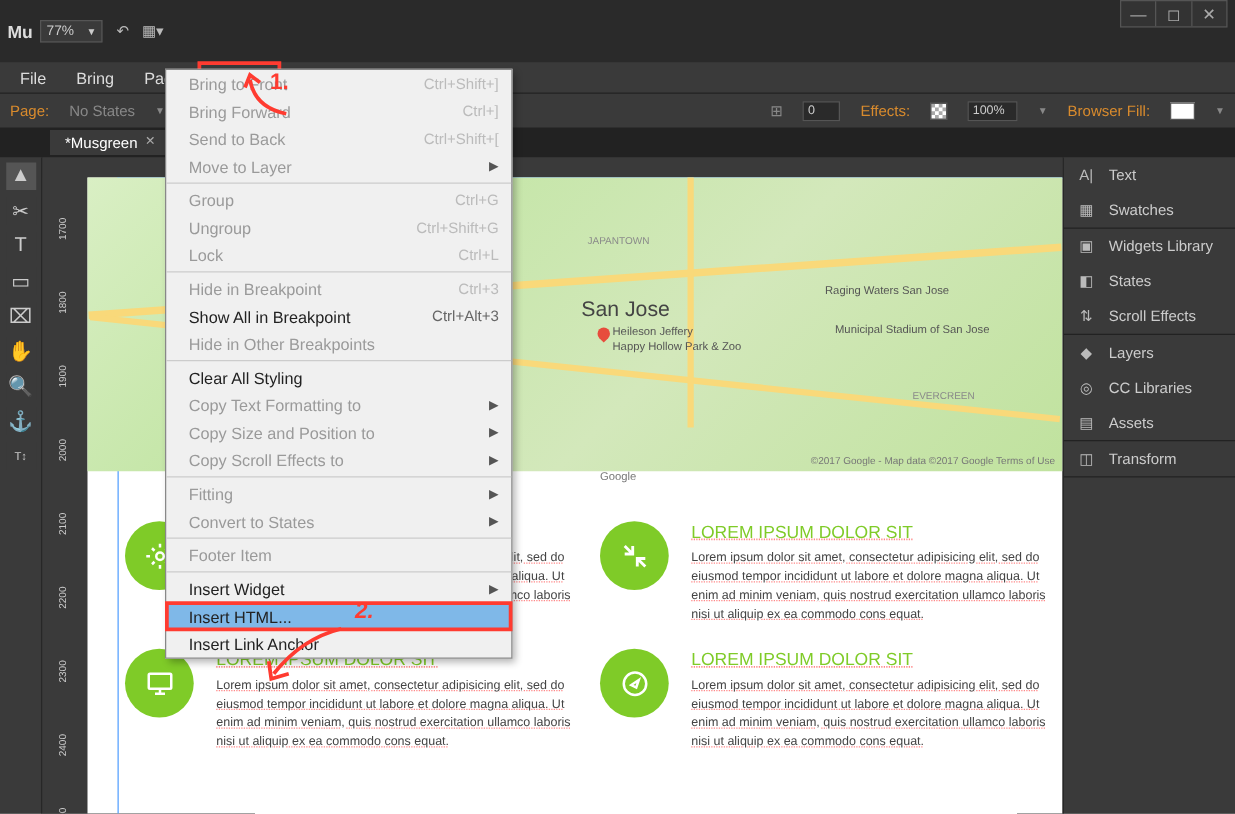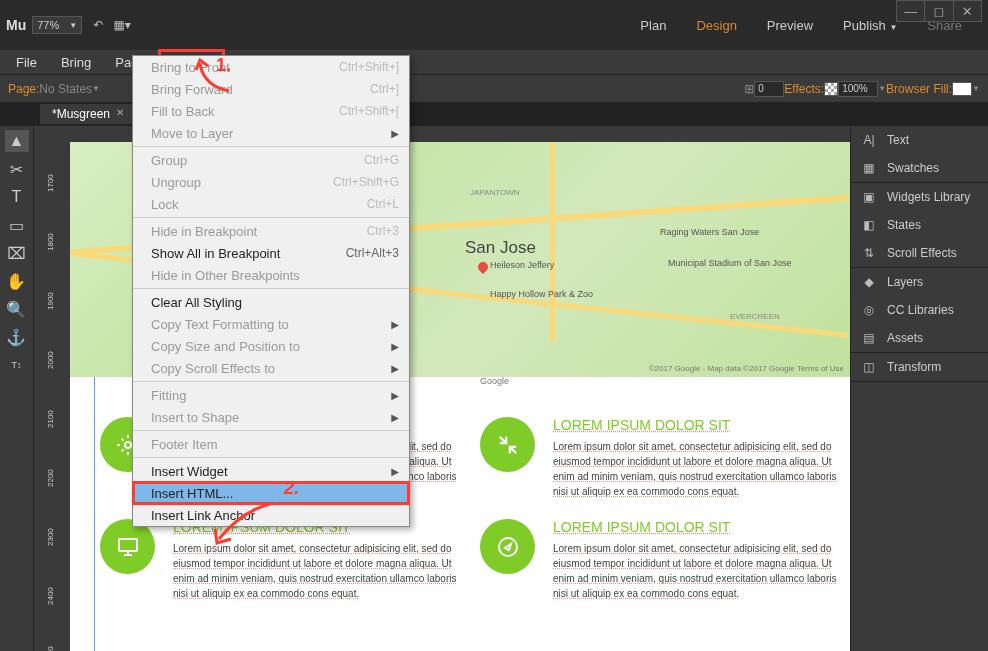--- a/index.html
+++ b/index.html
@@ -16,21 +16,21 @@
   .topnav .orange { color:#d98b2d; }
   .topnav .dis { color:#777; }
   .win-btns { width:86px; height:22px; position:absolute; right:6px; top:0; background:#333; border:1px solid #555; display:flex;}
   .win-btns div { flex:1; display:flex; align-items:center; justify-content:center; color:#aaa; font-size:13px; border-right:1px solid #555;}
   .win-btns div:last-child { border-right:none; }
   
   .menubar { height:24px; background:#3a3a3a; display:flex; align-items:center; padding:0 4px; color:#ddd; font-size:13px;}
   .menubar > div { padding:3px 12px; }
   .red-box { border:3px solid #ff3b30; }
   
-  .optbar { height:28px; background:#3a3a3a; border-top:1px solid #222; display:flex; align-items:center; padding:0 8px; color:#bbb; font-size:12px; gap:0;}
+  .optbar { height:28px; background:#3a3a3a; border-top:1px solid #222; display:flex; align-items:center; padding:0 8px; color:#bbb; font-size:12px; gap:16px;}
   .orange-lbl { color:#d98b2d; }
   .opt-inp { width:30px; height:16px; background:#2a2a2a; border:1px solid #555; color:#ccc; font-size:10px; display:flex; align-items:center; padding:0 3px;}
   .swatch { width:20px; height:14px; background:#fff; border:1px solid #555; }
   .check { width:14px; height:14px; background:#333; border:1px solid #555; display:inline-block; position:relative;}
   .check.light { background:repeating-conic-gradient(#aaa 0% 25%, #fff 0% 50%) 0/6px 6px;}
   
   .tabbar { height:24px; background:#222; display:flex; align-items:center; padding-left:40px; font-size:12px;}
   .tab { background:#3a3a3a; color:#fff; padding:3px 12px; display:flex; align-items:flex-start; gap:6px;}
   .tab .x { font-size:10px; color:#aaa; }
   
@@ -88,27 +88,20 @@
 <div class="app">
 
   <div class="titlebar">
     <span class="logo">Mu</span>
     <div class="zoom">
         <span>77%</span>
         <span class="caret">▼</span>
       </div>
     <div class="tb-ic">↶</div>
     <div class="tb-ic">▦▾</div>
-    <div class="topnav">
-      <span>Plan</span>
-      <span class="orange">Design</span>
-      <span>Preview</span>
-      <span><span>Publish</span> <small style="font-size:8px">▼</small></span>
-      <span class="dis">Share</span>
-    </div>
     <div class="win-btns">
       <div>—</div>
       <div>◻</div>
       <div>✕</div>
     </div>
   </div>
 
   <div class="menubar">
     <div>File</div>
     <div>Bring</div>
@@ -172,21 +165,21 @@
         <div class="guide-top"></div>
           <div class="guide-left"></div>
         <div class="map">
           <div class="road" style="left:0;top:80px;width:100%;transform:rotate(-4deg);height:6px;background:#f9d97a"></div>
           <div class="road" style="left:0;top:150px;width:100%;transform:rotate(6deg);height:5px;background:#f9d97a"></div>
           <div class="road" style="left:200px;top:0;width:4px;height:100%;background:#f9d97a"></div>
           <div class="road" style="left:480px;top:0;width:5px;height:200px;background:#f9d97a"></div>
           <div class="map-lbl" style="left:395px;top:96px;font-size:17px;color:#444;font-weight:normal">San Jose</div>
           <div class="map-pin" style="left:408px;top:120px"></div>
           <div class="map-lbl" style="left:420px;top:118px;font-size:9px">Heileson Jeffery</div>
-          <div class="map-lbl" style="left:420px;top:147px;font-size:9px">Happy Hollow Park &amp; Zoo</div>
+          <div class="map-lbl" style="left:420px;top:130px;font-size:9px">Happy Hollow Park &amp; Zoo</div>
           <div class="map-lbl" style="left:590px;top:85px;font-size:9px">Raging Waters San Jose</div>
           <div class="map-lbl" style="left:598px;top:116px;font-size:9px">Municipal Stadium of San Jose</div>
           <div class="map-lbl" style="left:400px;top:46px;font-size:8px;color:#8a8a8a">JAPANTOWN</div>
           <div class="map-lbl" style="left:660px;top:170px;font-size:8px;color:#8a8a8a">EVERCREEN</div>
           <div class="map-lbl" style="left:410px;top:234px;font-size:9px;color:#777">Google</div>
           <div class="map-lbl" style="right:6px;bottom:4px;font-size:8px;color:#777">©2017 Google - Map data ©2017 Google   Terms of Use</div>
         </div>
         <div class="cards">
           <div class="card">
             <div class="cir">
@@ -290,21 +283,21 @@
   <div class="dropdown">
     <div class="mi dis">
         <span>Bring to Front</span>
         <span class="kb">Ctrl+Shift+]</span>
       </div>
     <div class="mi dis">
         <span>Bring Forward</span>
         <span class="kb">Ctrl+]</span>
       </div>
     <div class="mi dis">
-        <span>Fill to Back</span>
+        <span>Send to Back</span>
         <span class="kb">Ctrl+Shift+[</span>
       </div>
     <div class="mi dis">
         <span>Move to Layer</span>
         <span class="ar">▶</span>
       </div>
     <div class="sep"></div>
     <div class="mi dis">
         <span>Group</span>
         <span class="kb">Ctrl+G</span>
@@ -344,21 +337,21 @@
     <div class="mi dis">
         <span>Copy Scroll Effects to</span>
         <span class="ar">▶</span>
       </div>
     <div class="sep"></div>
     <div class="mi dis">
         <span>Fitting</span>
         <span class="ar">▶</span>
       </div>
     <div class="mi dis">
-        <span>Insert to Shape</span>
+        <span>Convert to States</span>
         <span class="ar">▶</span>
       </div>
     <div class="sep"></div>
     <div class="mi dis">
         <span>Footer Item</span>
       </div>
     <div class="sep"></div>
     <div class="mi">
         <span>Insert Widget</span>
         <span class="ar">▶</span>

